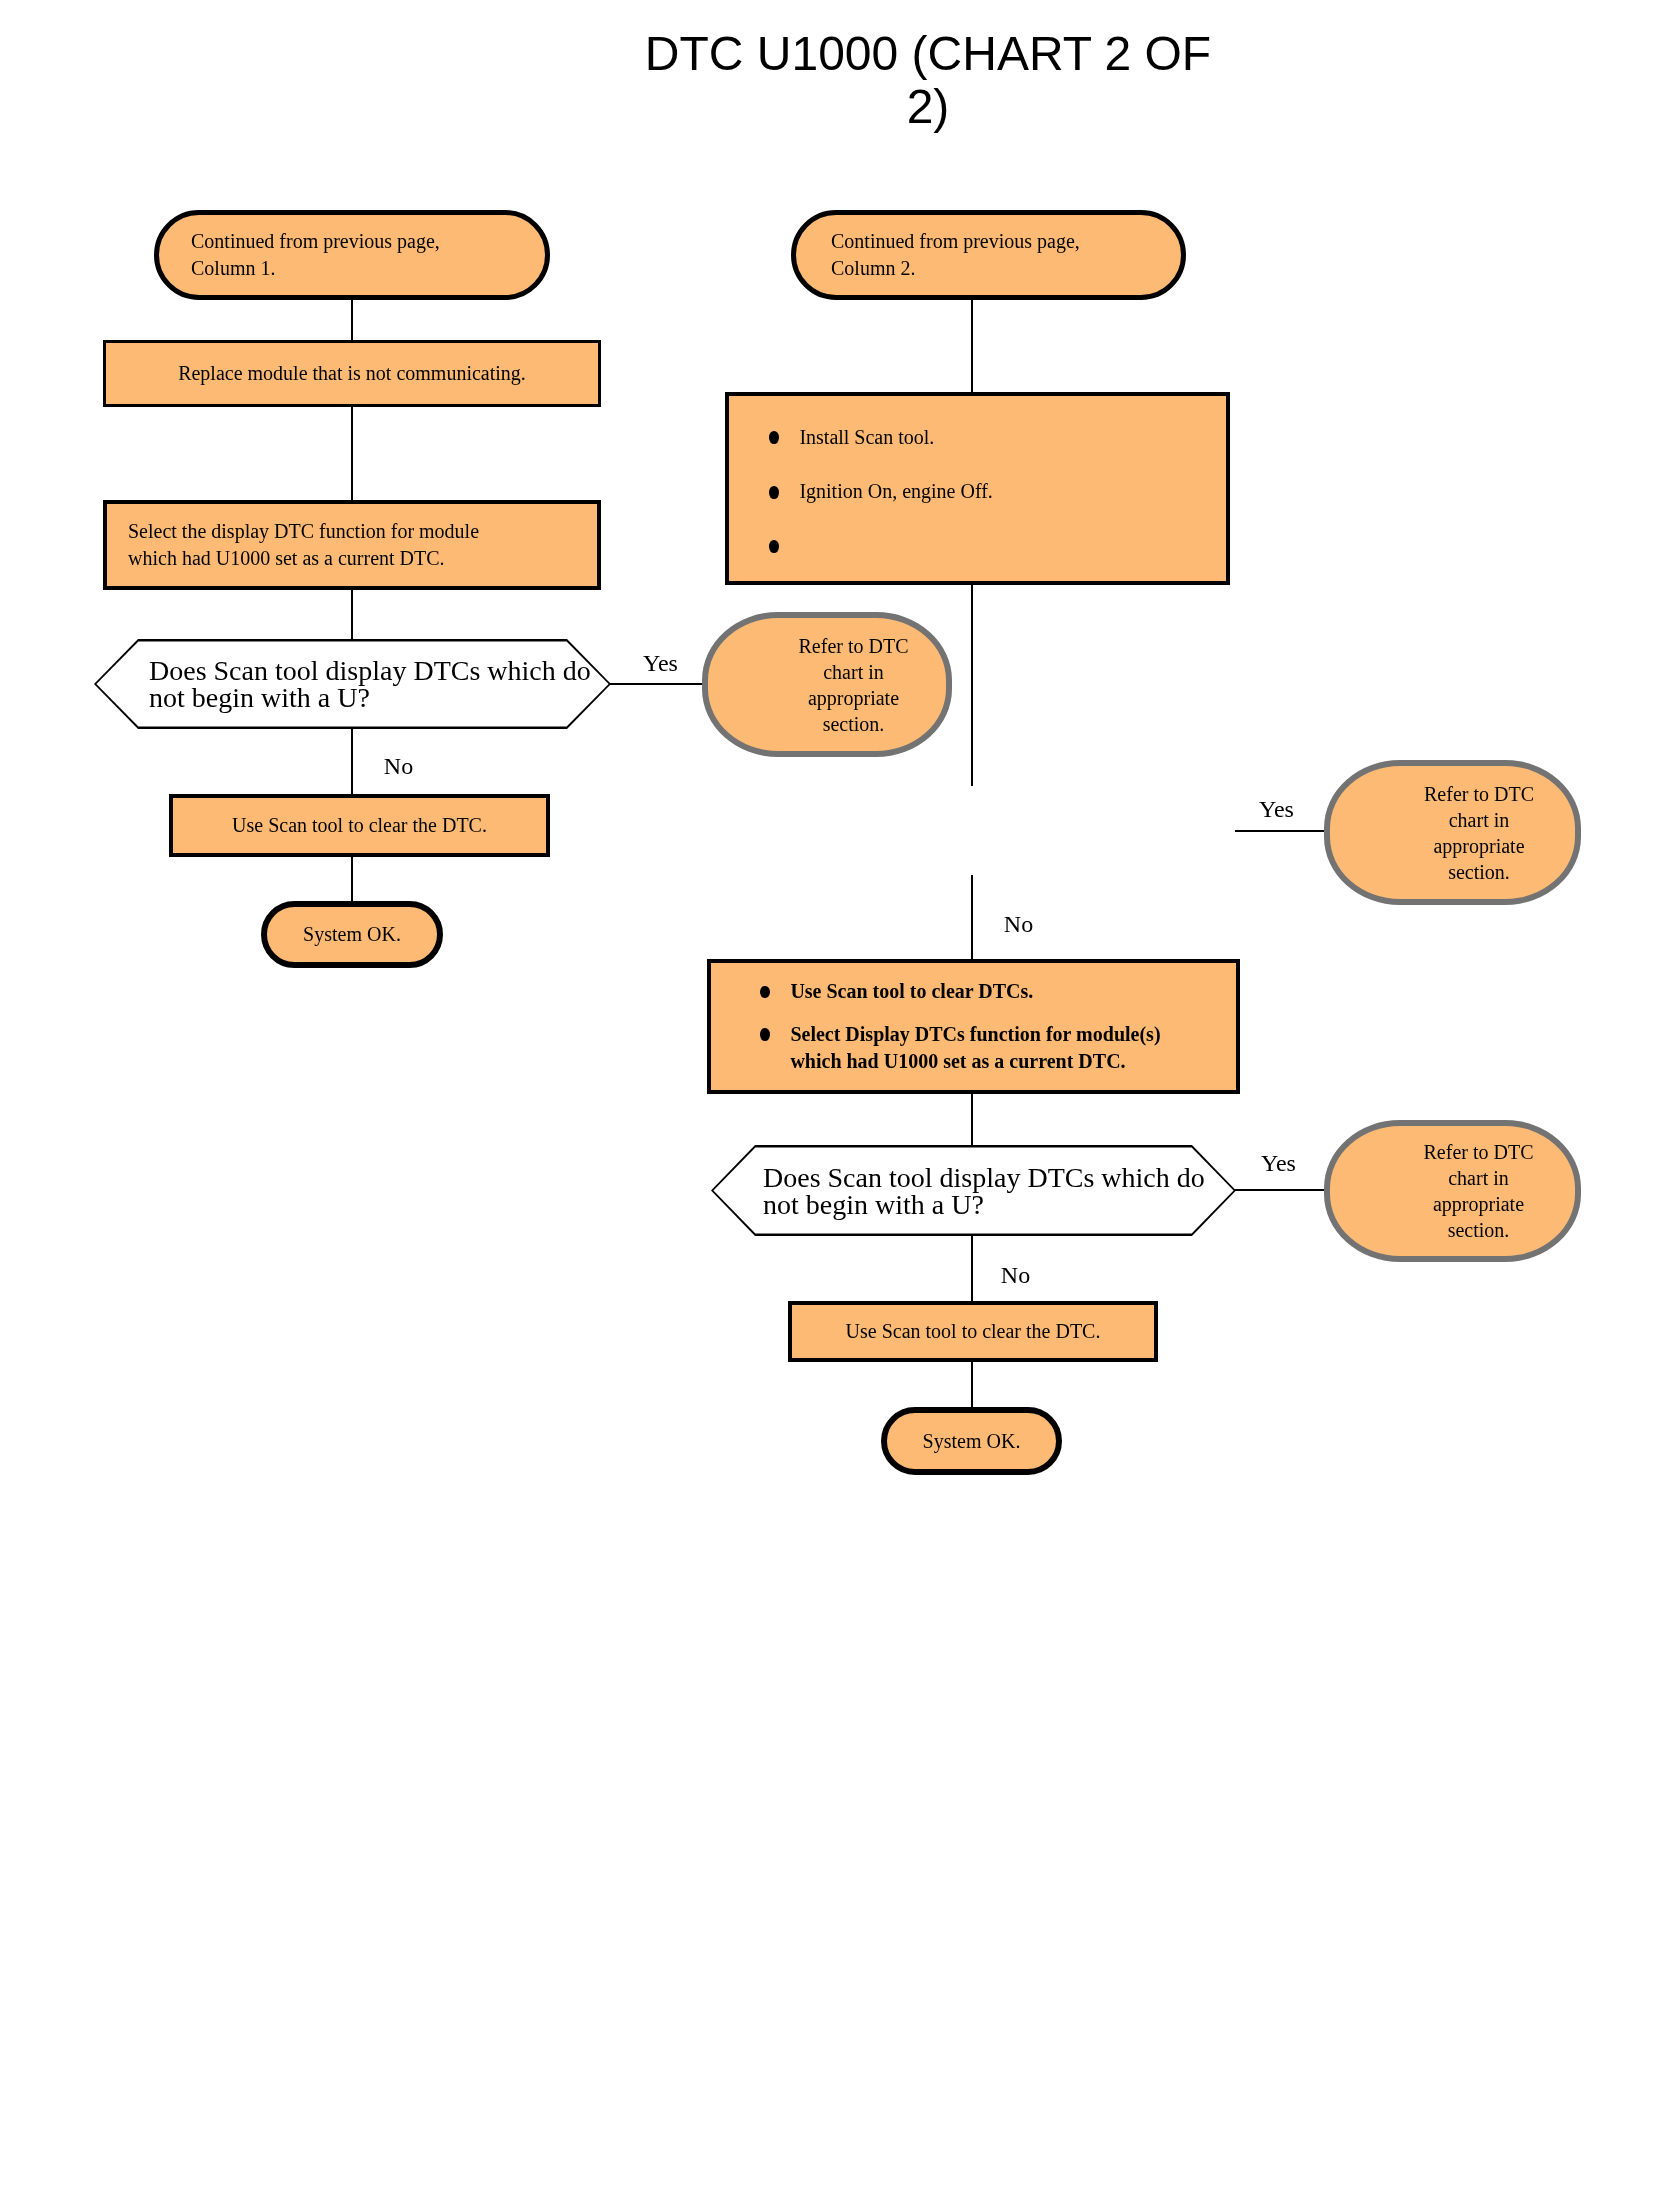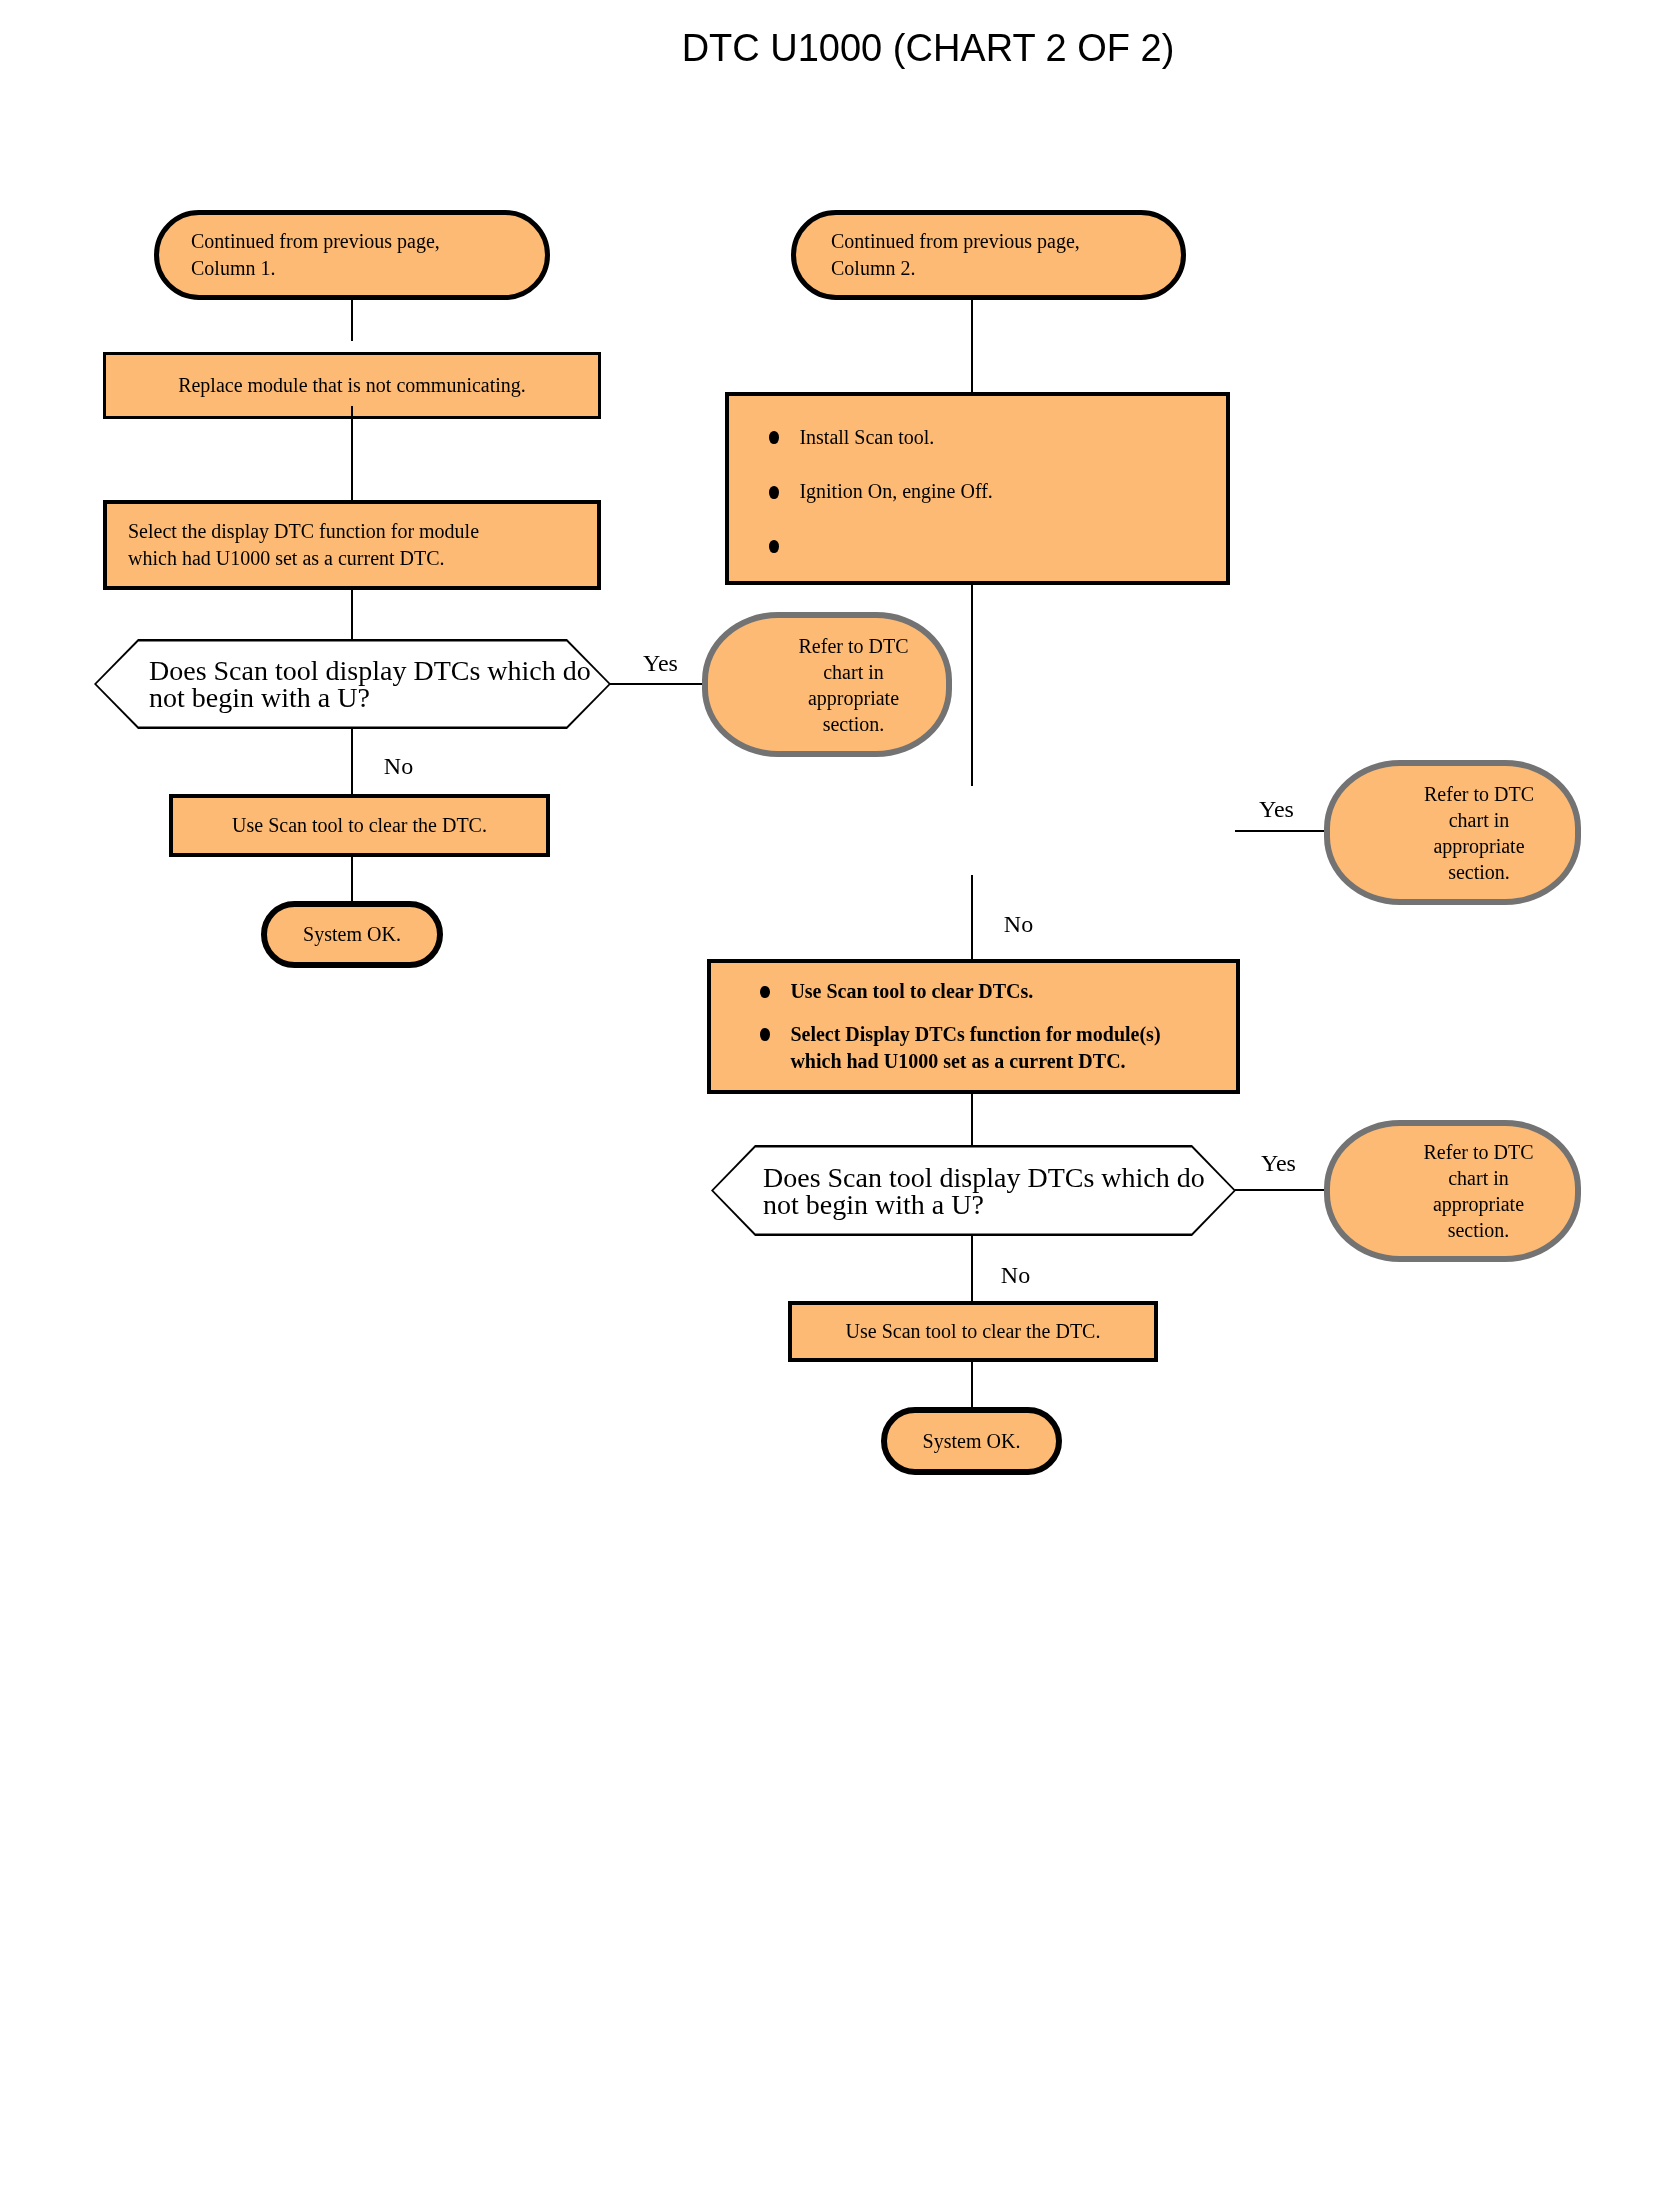--- a/index.html
+++ b/index.html
@@ -1,20 +1,20 @@
 <!DOCTYPE html>
 <html style="font-size:9.7px"><head>
 <meta charset="utf-8">
 <style>
   html,body{margin:0;padding:0;background:#fff;}
   #page{position:relative;width:1676px;height:2205px;background:#fff;overflow:hidden;
         font-family:"Liberation Serif","DejaVu Serif",serif;color:#000;}
   .title{position:absolute;left:624px;top:28px;width:608px;text-align:center;
          font-family:"Liberation Sans","DejaVu Sans",sans-serif;
-         font-size:38px;line-height:1.1;letter-spacing:0px;white-space:nowrap;}
+         font-size:48px;line-height:1.1;letter-spacing:0px;white-space:nowrap;}
   .txt{white-space:pre-line;}
   .shape{position:absolute;box-sizing:border-box;background:#fdba74;
          display:flex;flex-direction:column;justify-content:center;
          font-size:20px;line-height:27px;}
   .centered{align-items:center;text-align:center;}
   
   .stadium{border:5.5px solid #000;border-radius:47px;}
   .okpill{border:6px solid #000;border-radius:35px;}
   
   .refer{border:6px solid #737373;border-radius:76px/68px;line-height:26px;text-align:center;}
@@ -47,21 +47,21 @@
 
 <div id="page">
 
   <div class="title txt">DTC U1000 (CHART 2 OF 2)</div>
 
   <div class="shape stadium txt" style="left:154px;top:210px;width:396px;height:90px;padding-left:32px;">Continued from previous page,
 Column 1.</div>
 
   <div class="vline" style="left:351px;top:298px;height:43px;"></div>
 
-  <div class="shape box-thin centered txt" style="left:103px;top:352px;width:498px;height:67px;">Replace module that is not communicating.</div>
+  <div class="shape box-thin centered txt" style="left:103px;top:340px;width:498px;height:67px;">Replace module that is not communicating.</div>
 
   <div class="vline" style="left:351px;top:406px;height:95px;"></div>
 
   <div class="shape box-thick txt" style="left:103px;top:500px;width:498px;height:90px;padding-left:21px;">Select the display DTC function for module
 which had U1000 set as a current DTC.</div>
 
   <div class="vline" style="left:351px;top:588px;height:52px;"></div>
 
   <div class="hex" style="left:94px;top:639px;width:517px;height:90px;">
     <div class="hex-inner"></div>

